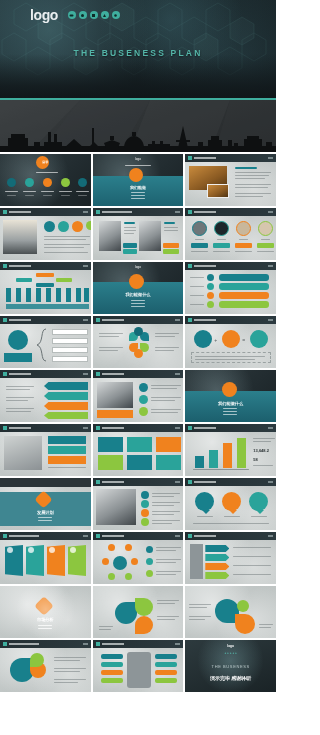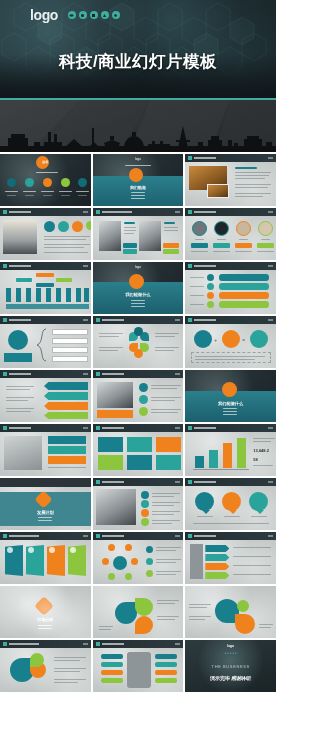--- a/index.html
+++ b/index.html
@@ -154,21 +154,21 @@
           </span>
         <span class="logo-dot">
             <svg viewBox="0 0 10 10">
               <circle cx="5" cy="5" r="2.5"></circle>
             </svg>
           </span>
       </div>
     </div>
 
     <div class="hero-title-wrap">
-      <div class="hero-main">科技/商业幻灯片模板</div>
+      <div class="hero-sub">THE BUSENESS PLAN</div>
     </div>
     <div class="teal-rule"></div>
   </div>
 
   <div class="skyline">
     <svg class="facets" viewBox="0 0 276 52" preserveAspectRatio="none">
       <polygon points="0,0 80,0 30,52 0,52" fill="#43484a" opacity=".5"></polygon>
       <polygon points="80,0 150,0 120,52 40,52" fill="#383d3f" opacity=".55"></polygon>
       <polygon points="150,0 230,0 210,52 130,52" fill="#45494b" opacity=".45"></polygon>
       <polygon points="230,0 276,0 276,52 215,52" fill="#383c3e" opacity=".5"></polygon>

